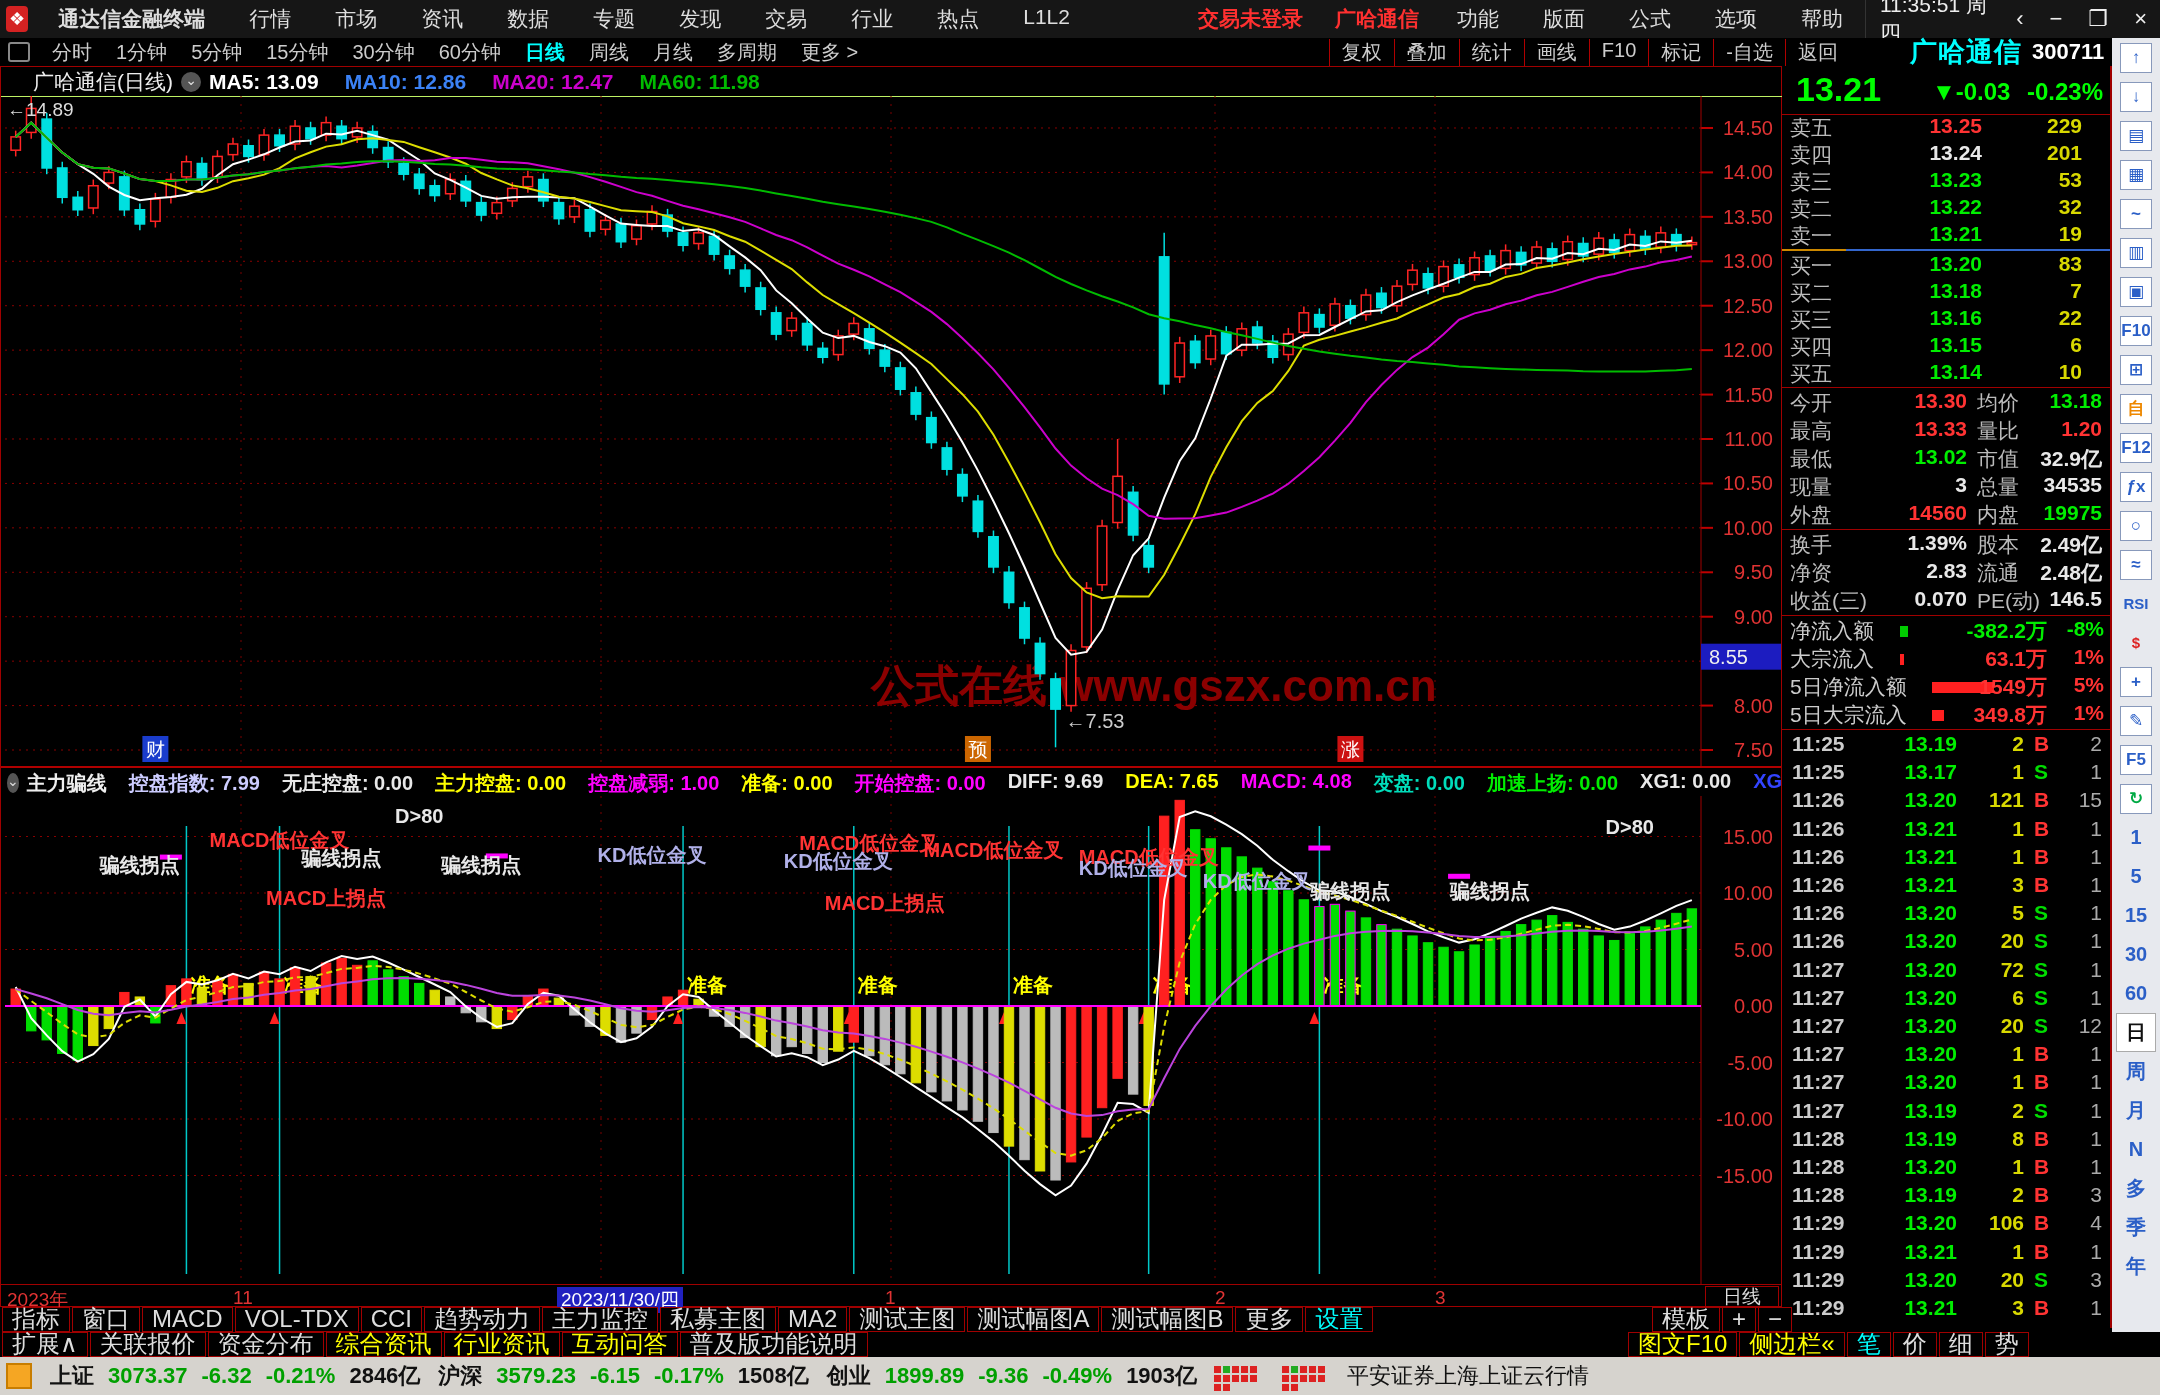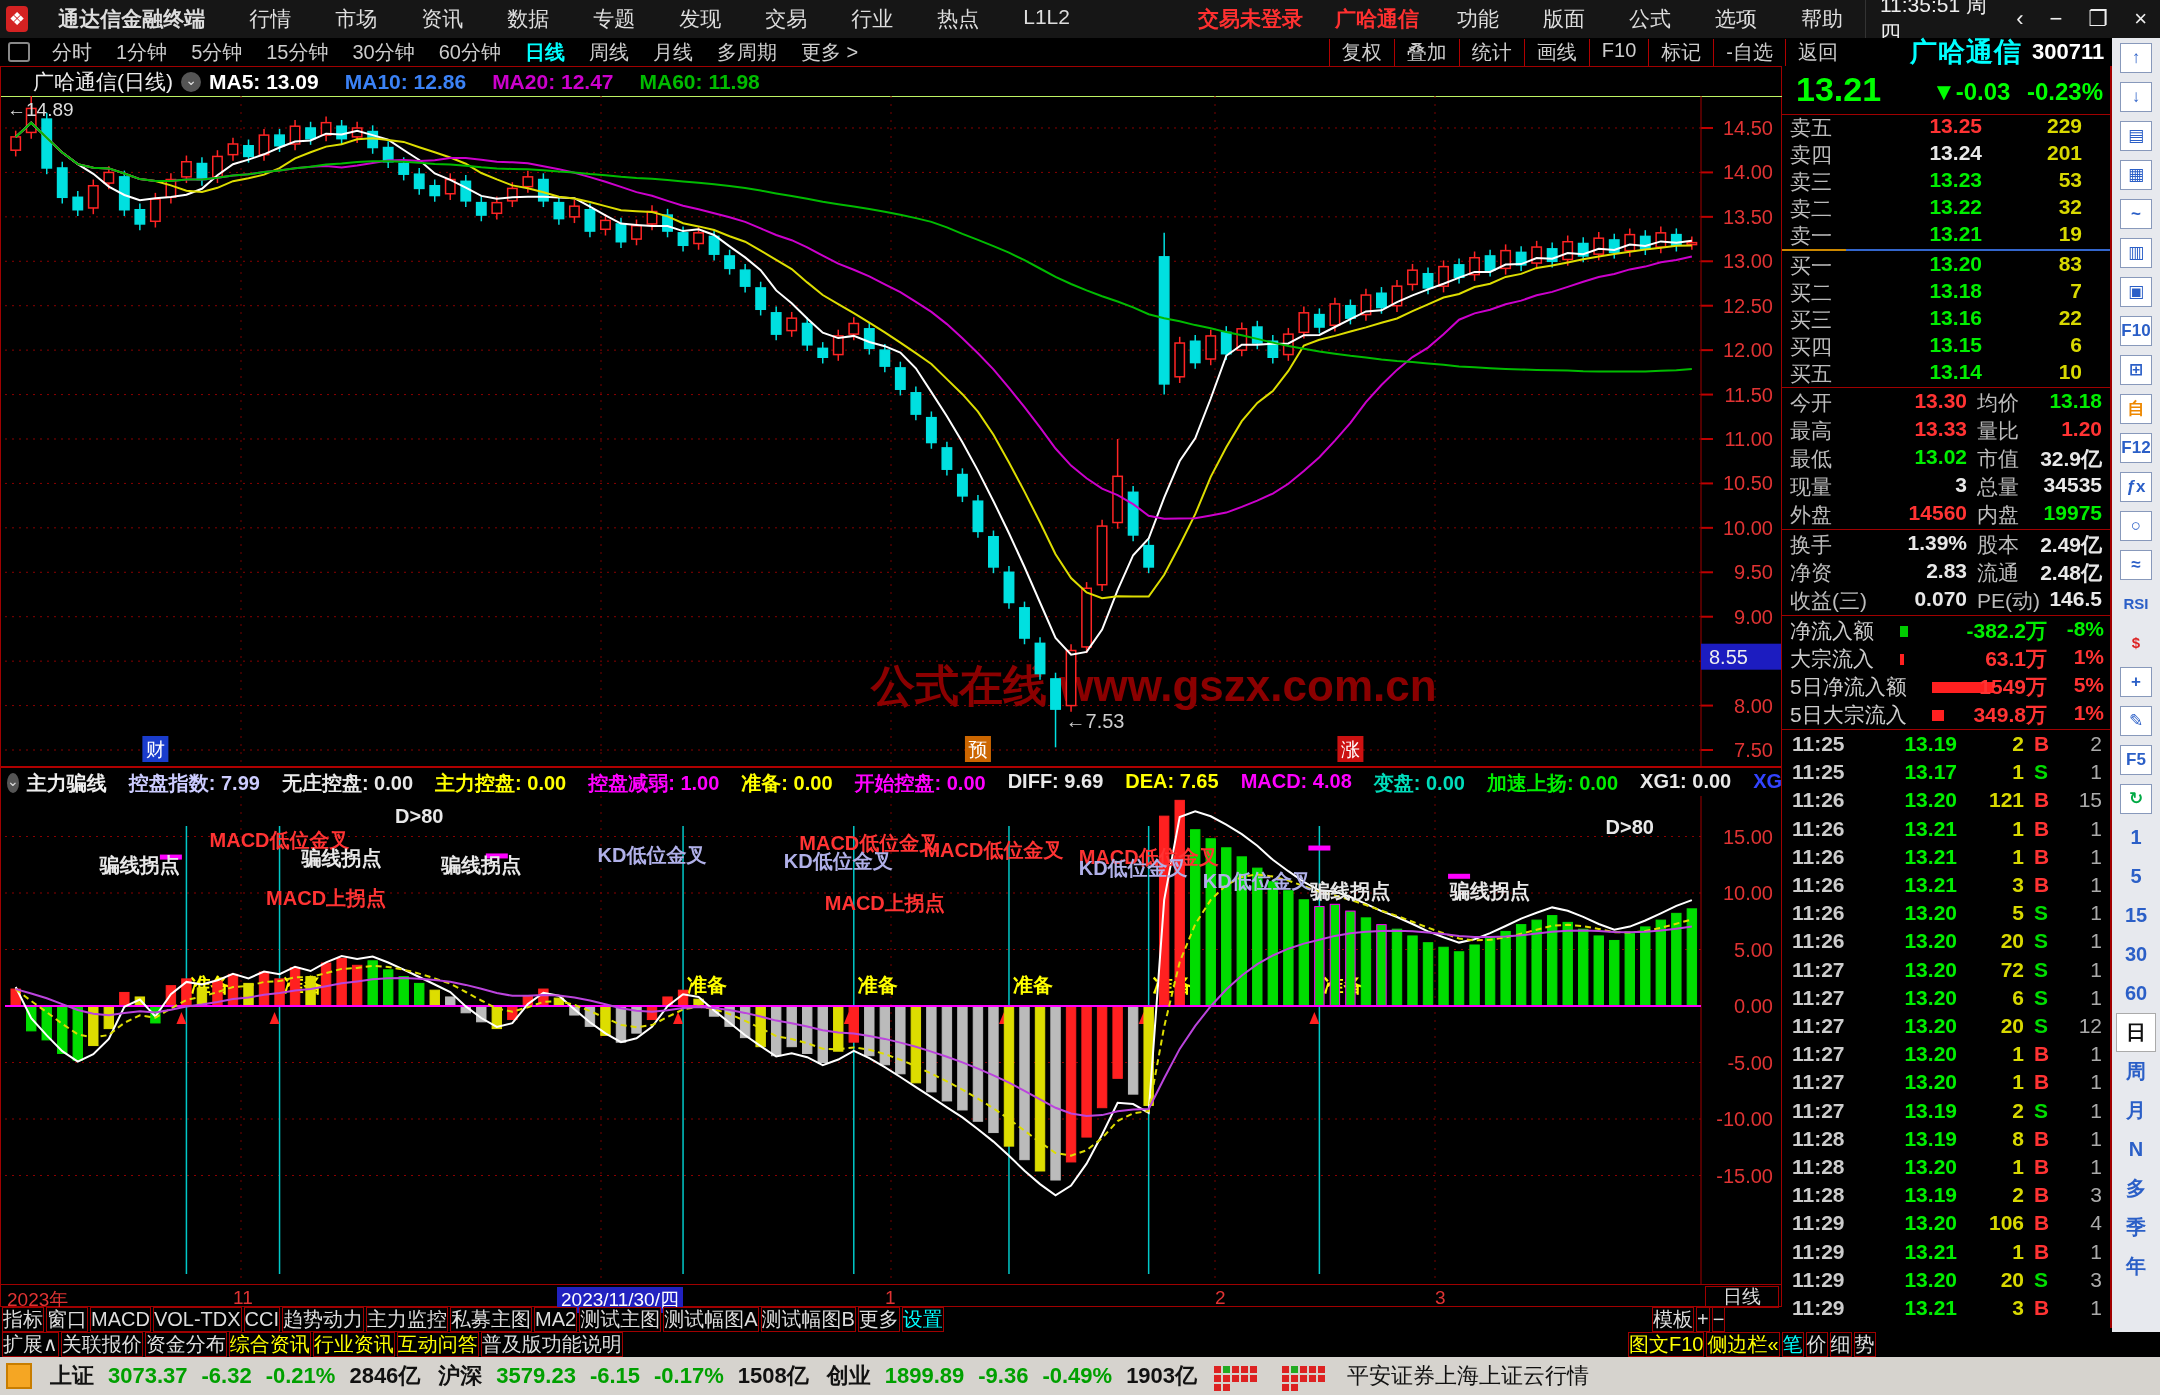--- a/index.html
+++ b/index.html
@@ -78,22 +78,22 @@
   .scell{width:40px;height:39px;display:flex;align-items:center;justify-content:center;
          color:#2b5fc7;font-size:20px;font-weight:bold;}
   .scell.box span{display:flex;width:30px;height:28px;border:1px solid #8899bb;background:#fff;
          align-items:center;justify-content:center;font-size:17px;}
   .scell.sel{background:#fff;color:#111;border:1px solid #aaa;box-sizing:border-box;}
   
   #tabs1{position:absolute;left:2px;top:1307px;height:25px;display:flex;}
   #tabs1r{position:absolute;left:1652px;top:1307px;height:25px;display:flex;}
   #tabs2{position:absolute;left:2px;top:1332px;height:25px;display:flex;}
   #tabs2r{position:absolute;left:1628px;top:1332px;height:25px;display:flex;}
-  .tab{border:1px solid #a00000;background:#000;color:#ddd;font-size:20px;line-height:22px;
-       padding:0 0;margin-right:2px;white-space:nowrap;}
+  .tab{border:1px solid #a00000;background:#000;color:#ddd;font-size:24px;line-height:22px;
+       padding:0 9px;margin-right:2px;white-space:nowrap;}
   
   #statusbar{position:absolute;left:0;top:1357px;width:2160px;height:38px;background:#d6d3ce;
              display:flex;align-items:center;font-size:22px;color:#111;}
   .sbname{font-weight:bold;margin-left:18px;}
   .sbv{color:#00a000;font-weight:bold;margin-left:14px;}
   .sbamt{color:#111;font-weight:bold;margin-left:14px;}
   #sqicon{width:22px;height:22px;background:#f5a623;border:2px solid #c87d00;margin-left:6px;}
   .sig{display:flex;flex-wrap:wrap;width:52px;height:22px;margin-left:16px;align-content:space-between;}
   .sig i{width:7px;height:7px;margin:1px;}
   #broker{margin-left:14px;}

